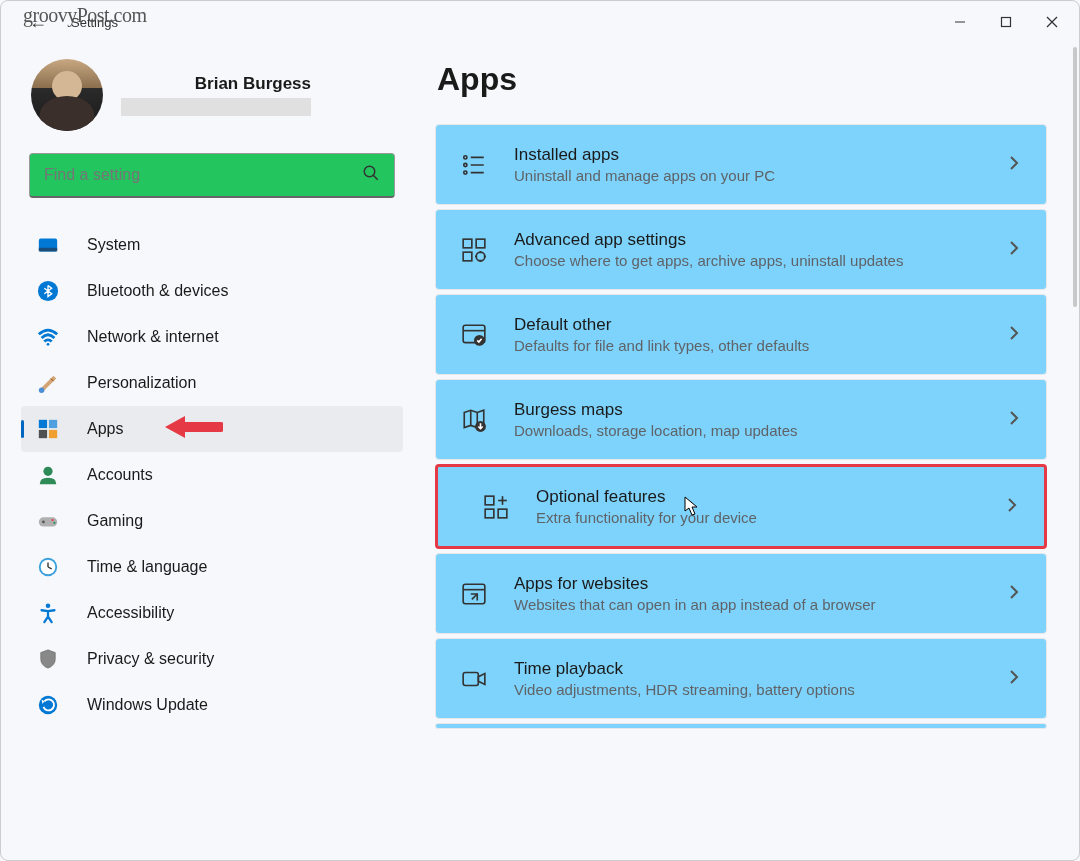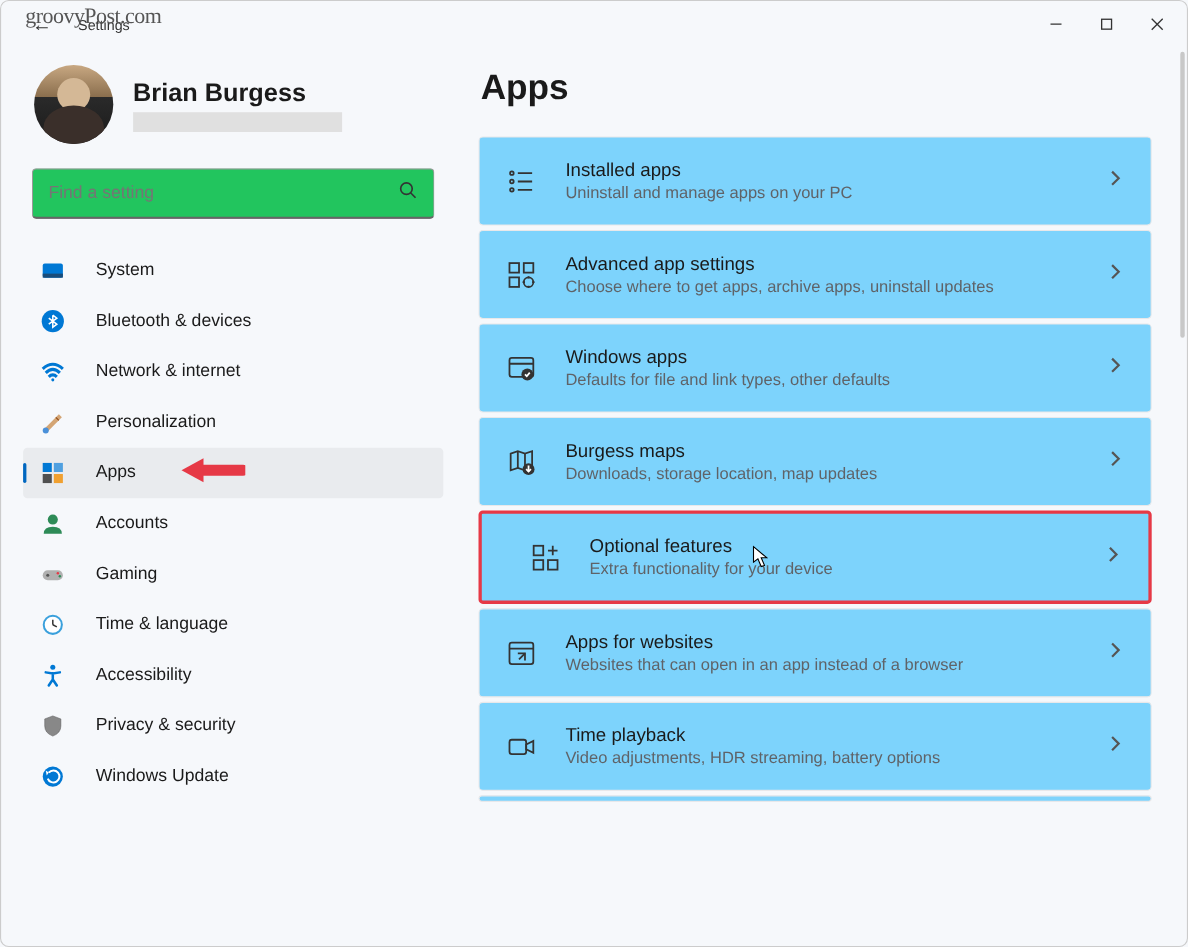--- a/index.html
+++ b/index.html
@@ -14,21 +14,21 @@
     .win-btn { width: 46px; height: 38px; display: flex; align-items: center; justify-content: center; font-size: 14px; color: #333; cursor: pointer; }
     .win-btn svg { width: 12px; height: 12px; stroke: #333; stroke-width: 1.2; fill: none; }
     
     .content { display: flex; height: calc(100% - 42px); }
     
     .sidebar { width: 410px; padding: 16px 8px 16px 20px; overflow-y: auto; }
     .profile { display: flex; align-items: center; gap: 18px; margin-bottom: 22px; padding-left: 10px; }
     .avatar { width: 72px; height: 72px; border-radius: 50%; background: linear-gradient(#c8a882 0%, #8b6f4e 40%, #2a2a2a 41%, #1a1a1a 100%); position: relative; overflow: hidden; }
     .avatar::before { content: ""; position: absolute; top: 12px; left: 50%; transform: translateX(-50%); width: 30px; height: 30px; background: #d4b896; border-radius: 50%; }
     .avatar::after { content: ""; position: absolute; bottom: -5px; left: 50%; transform: translateX(-50%); width: 55px; height: 40px; background: #3a2f2a; border-radius: 50% 50% 0 0; }
-    .profile-name { font-size: 23px; font-weight: 600; color: #1a1a1a; margin-bottom: 4px; }
+    .profile-name { font-size: 17px; font-weight: 600; color: #1a1a1a; margin-bottom: 4px; text-align: right; }
     .profile-email { width: 190px; height: 18px; background: #e0e0e0; }
     
     .search-box { display: flex; align-items: center; border: 1px solid #999; border-bottom: 2px solid #666; border-radius: 4px; padding: 10px 14px; margin: 0 8px 24px 8px; background: #22c55e; }
     .search-input { flex: 1; border: none; outline: none; background: transparent; font-size: 16px; color: #555; }
     .search-icon svg { width: 18px; height: 18px; stroke: #333; stroke-width: 2; fill: none; }
     
     .nav-list { list-style: none; }
     .nav-item { display: flex; align-items: center; gap: 28px; padding: 12px 16px; border-radius: 4px; cursor: pointer; font-size: 16px; color: #1a1a1a; position: relative; }
     .nav-item.active { background: #e9ebee; }
     .nav-item.active::before { content: ""; position: absolute; left: 0; top: 50%; transform: translateY(-50%); width: 3px; height: 18px; background: #0067c0; border-radius: 2px; }
@@ -268,21 +268,21 @@
       <div class="setting-card">
         <span class="card-icon">
             <svg viewBox="0 0 24 24">
               <rect x="2" y="3" width="20" height="16" rx="2"></rect>
               <line x1="2" y1="8" x2="22" y2="8"></line>
               <circle cx="17" cy="17" r="5" fill="#333" stroke="none"></circle>
               <polyline points="15,17 16.5,18.5 19,15.5" stroke="#fff" stroke-width="1.5"></polyline>
             </svg>
           </span>
         <div class="card-text">
-          <div class="card-title">Windows apps</div>
+          <div class="card-title">Default other</div>
           <div class="card-desc">Defaults for file and link types, other defaults</div>
         </div>
         <span class="chevron"><svg viewBox="0 0 16 16">
               <polyline points="5,2 11,8 5,14"></polyline>
             </svg></span>
       </div>
 
       <div class="setting-card">
         <span class="card-icon">
             <svg viewBox="0 0 24 24">

